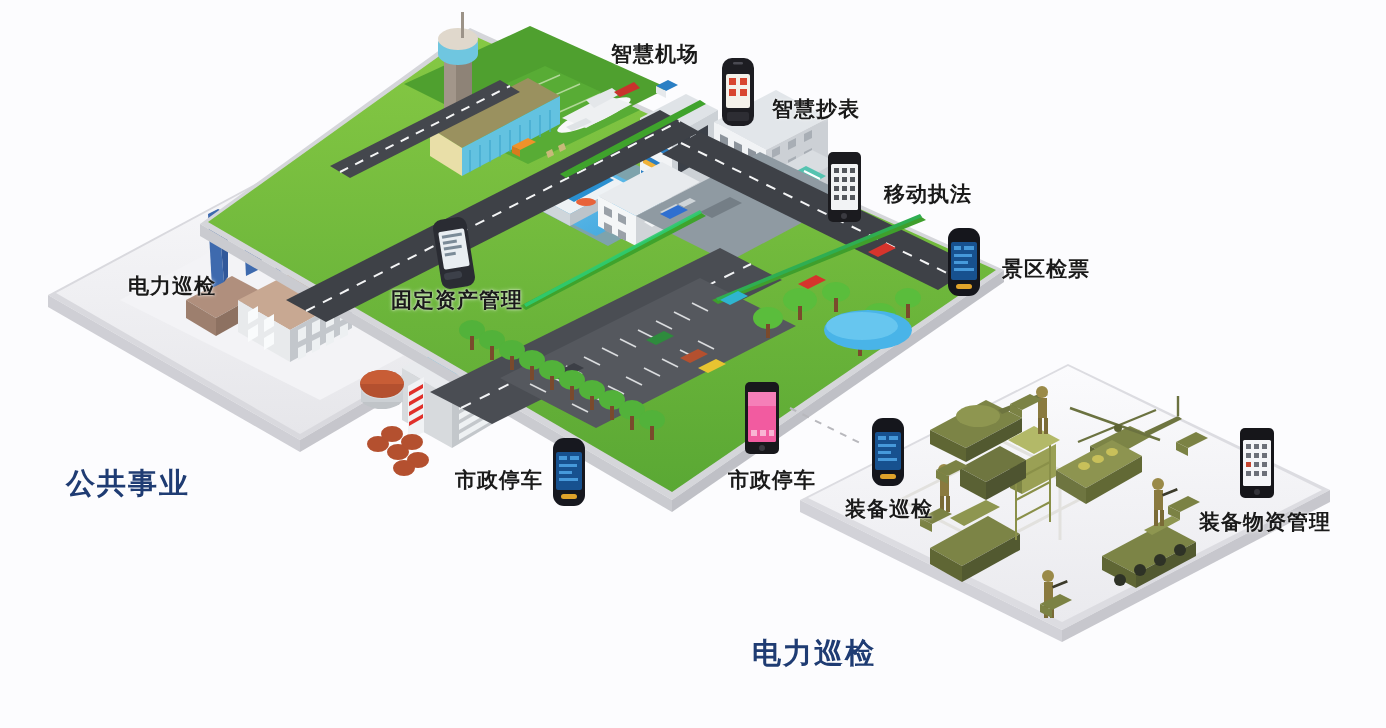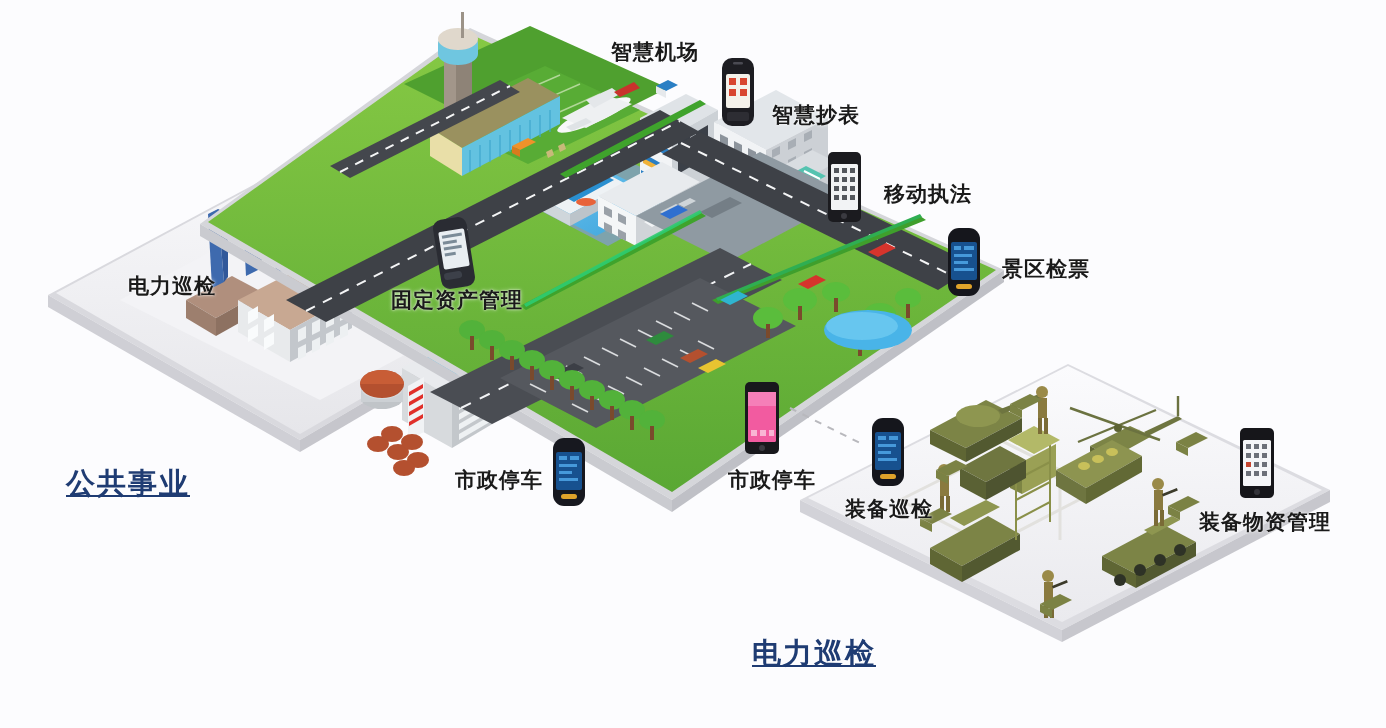--- a/index.html
+++ b/index.html
@@ -32,21 +32,20 @@
     letter-spacing: 1px;
     text-shadow: 0 0 2px rgba(255,255,255,0.85), 0 0 4px rgba(255,255,255,0.6);
     pointer-events: auto;
   }
   .label.item { font-size: 21px; }
   .label.section {
     font-size: 29px;
     color: #1f3c73;
     letter-spacing: 2px;
     text-shadow: 1px 1px 0 rgba(255,255,255,0.9);
-    text-decoration: underline;
   }
 </style>
 </head>
 <body>
 
 <div id="stage">
 
   <svg id="scene-svg" viewBox="0 0 1386 728">
     <defs>
       <linearGradient id="gGrass" x1="0" y1="0" x2="0" y2="1">
@@ -742,23 +741,23 @@
         <rect x="1246" y="471" width="5" height="5"></rect>
           <rect x="1254" y="471" width="5" height="5"></rect>
           <rect x="1262" y="471" width="5" height="5"></rect>
       </g>
       <rect x="1246" y="462" width="5" height="5" fill="#c5452f"></rect>
       <circle cx="1257" cy="492" r="3" fill="#34343a"></circle>
     </g>
   </svg>
 
 
-  <div class="label item" style="left:611px; top:42px;font-family:Liberation Mono, monospace;">智慧机场</div>
-
-  <div class="label item" style="left:772px; top:103px;">智慧抄表</div>
+  <div class="label item" style="left:611px; top:42px;">智慧机场</div>
+
+  <div class="label item" style="left:772px; top:97px;">智慧抄表</div>
 
   <div class="label item" style="left:884px; top:182px;">移动执法</div>
 
   <div class="label item" style="left:1002px; top:257px;text-align:center;">景区检票</div>
 
   <div class="label item" style="left:128px; top:274px;">电力巡检</div>
 
   <div class="label item" style="left:391px; top:288px;">固定资产管理</div>
 
   <div class="label item" style="left:455px; top:468px;">市政停车</div>

